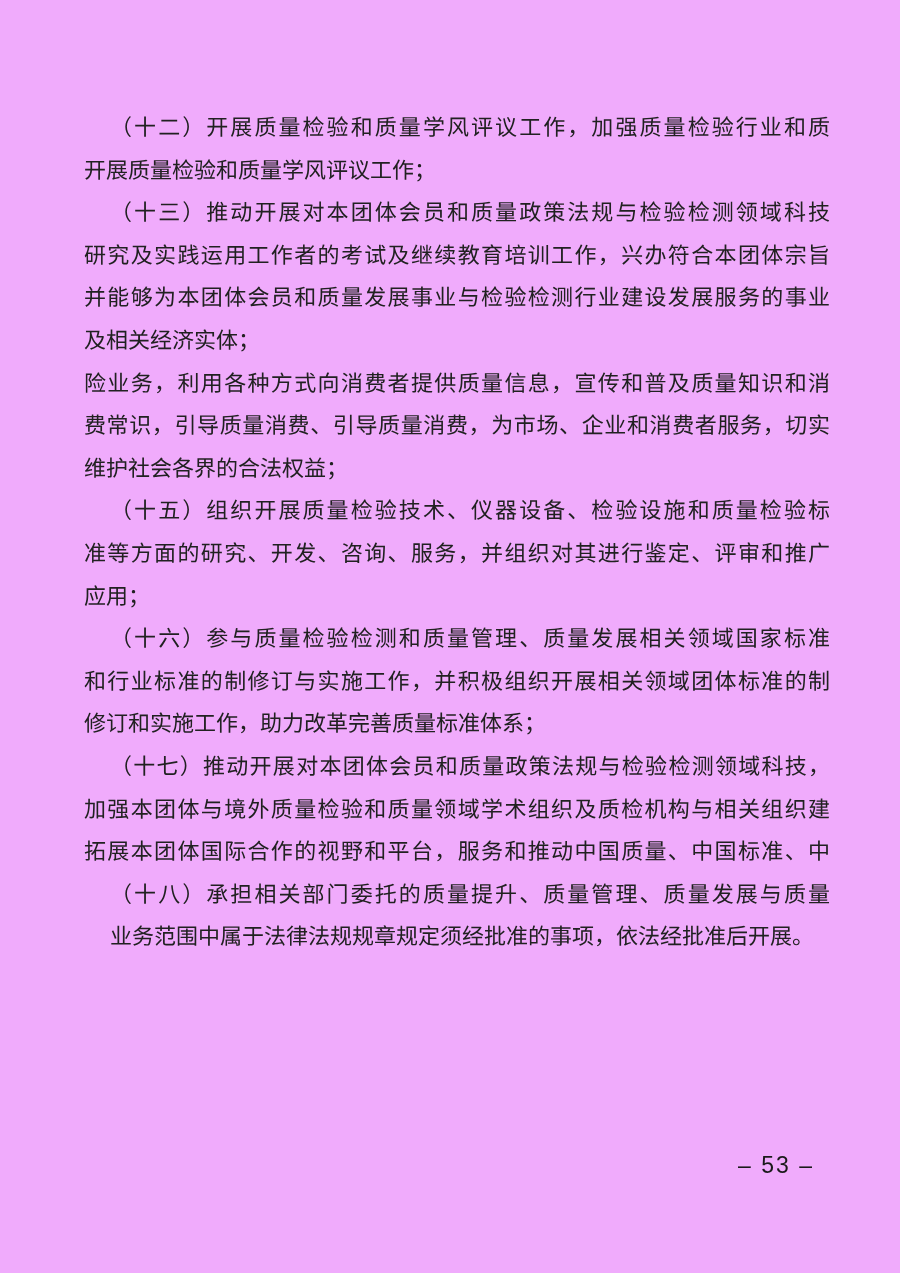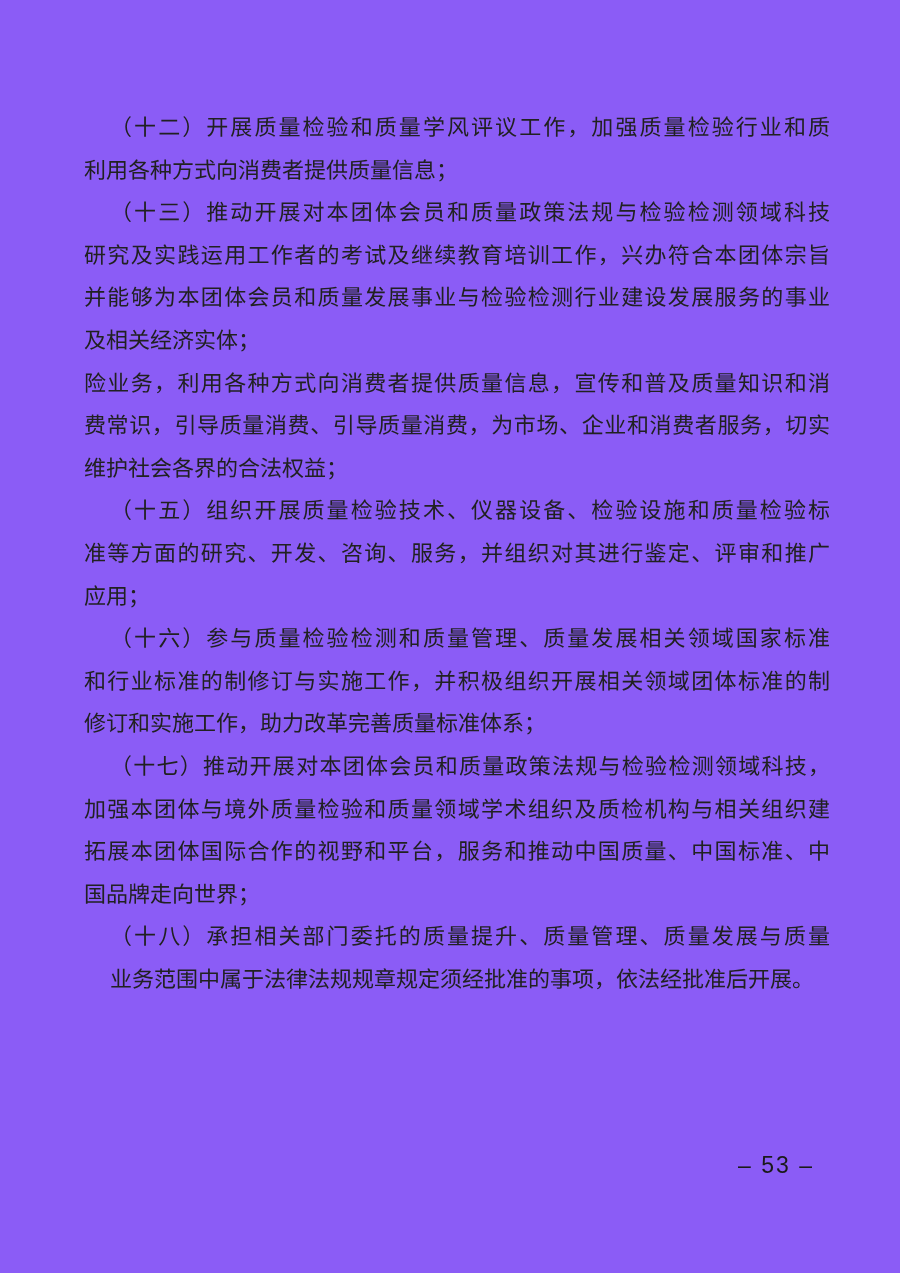--- a/index.html
+++ b/index.html
@@ -4,21 +4,21 @@
 <style>
   html, body {
     margin: 0;
     padding: 0;
     background: #ffffff;
   }
   .page {
     position: relative;
     width: 900px;
     height: 1273px;
-    background: #8b5cf6;
+    background: #f0abfc;
     overflow: hidden;
     font-family: "Liberation Serif", "DejaVu Serif", serif;
     color: #212121;
   }
   .body-text {
     position: absolute;
     left: 84px;
     top: 107px;
     width: 746px;
     font-size: 22px;
@@ -46,37 +46,36 @@
     letter-spacing: 2px;
     font-family: "Liberation Sans", "DejaVu Sans", sans-serif;
   }
 </style>
 </head>
 <body>
 
 <div class="page">
   <div class="body-text">
       <div class="line first">（十二）开展质量检验和质量学风评议工作，加强质量检验行业和质</div>
-      <div class="line end">利用各种方式向消费者提供质量信息；</div>
+      <div class="line end">开展质量检验和质量学风评议工作；</div>
       <div class="line first">（十三）推动开展对本团体会员和质量政策法规与检验检测领域科技</div>
       <div class="line">研究及实践运用工作者的考试及继续教育培训工作，兴办符合本团体宗旨</div>
       <div class="line">并能够为本团体会员和质量发展事业与检验检测行业建设发展服务的事业</div>
       <div class="line end">及相关经济实体；</div>
       <div class="line">险业务，利用各种方式向消费者提供质量信息，宣传和普及质量知识和消</div>
       <div class="line">费常识，引导质量消费、引导质量消费，为市场、企业和消费者服务，切实</div>
       <div class="line end">维护社会各界的合法权益；</div>
       <div class="line first">（十五）组织开展质量检验技术、仪器设备、检验设施和质量检验标</div>
       <div class="line">准等方面的研究、开发、咨询、服务，并组织对其进行鉴定、评审和推广</div>
       <div class="line end">应用；</div>
       <div class="line first">（十六）参与质量检验检测和质量管理、质量发展相关领域国家标准</div>
       <div class="line">和行业标准的制修订与实施工作，并积极组织开展相关领域团体标准的制</div>
       <div class="line end">修订和实施工作，助力改革完善质量标准体系；</div>
       <div class="line first">（十七）推动开展对本团体会员和质量政策法规与检验检测领域科技，</div>
       <div class="line">加强本团体与境外质量检验和质量领域学术组织及质检机构与相关组织建</div>
       <div class="line">拓展本团体国际合作的视野和平台，服务和推动中国质量、中国标准、中</div>
-      <div class="line end">国品牌走向世界；</div>
       <div class="line first">（十八）承担相关部门委托的质量提升、质量管理、质量发展与质量</div>
       <div class="line first end">业务范围中属于法律法规规章规定须经批准的事项，依法经批准后开展。</div>
     </div>
   <div class="footer">
     <span>– 53 –</span>
   </div>
 </div>
 
 </body></html>

